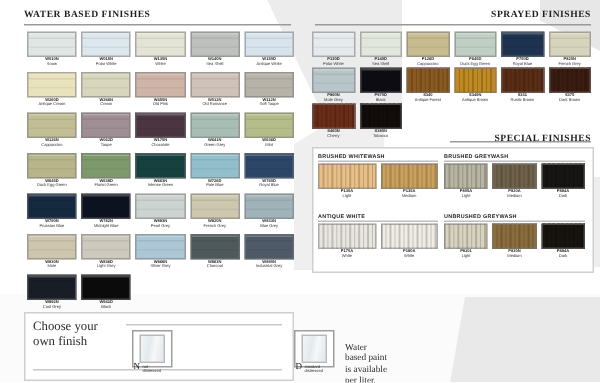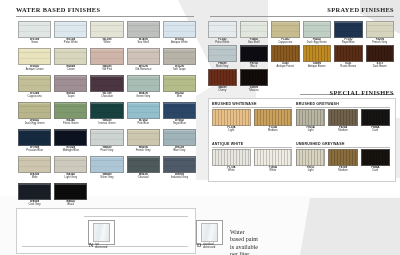--- a/index.html
+++ b/index.html
@@ -431,20 +431,22 @@
         <div class="cell">
           <div class="sw wood" style="height: 17px; background: repeating-linear-gradient(90deg, rgb(23, 19, 15) 0px, rgb(23, 19, 15) 2px, rgba(0, 0, 0, 0.18) 2px, rgba(0, 0, 0, 0.18) 3px), rgb(23, 19, 15);"></div>
           <div class="code">P884A</div>
           <div class="nm">Dark</div>
         </div>
       </div>
     </div>
 
   <div class="choose-box" style="left:16px;top:208px;width:178px;height:44px;"></div>
 
+  <div class="choose-title" style="left:22px;top:213px;">Choose your
+own finish</div>
 
   <div class="hr-thin" style="left:84px;top:216px;width:104px;"></div>
   <div class="hr-thin" style="left:22px;top:246px;width:166px;"></div>
 
   <div class="door" style="left:88px;top:220px;width:25px;height:23px;">
     <div class="door-inner"></div>
   </div>
   <div class="door-code" style="left:89px;top:242px;">N</div>
   <div class="door-sub" style="left:95px;top:243px;">not
 distressed</div>

